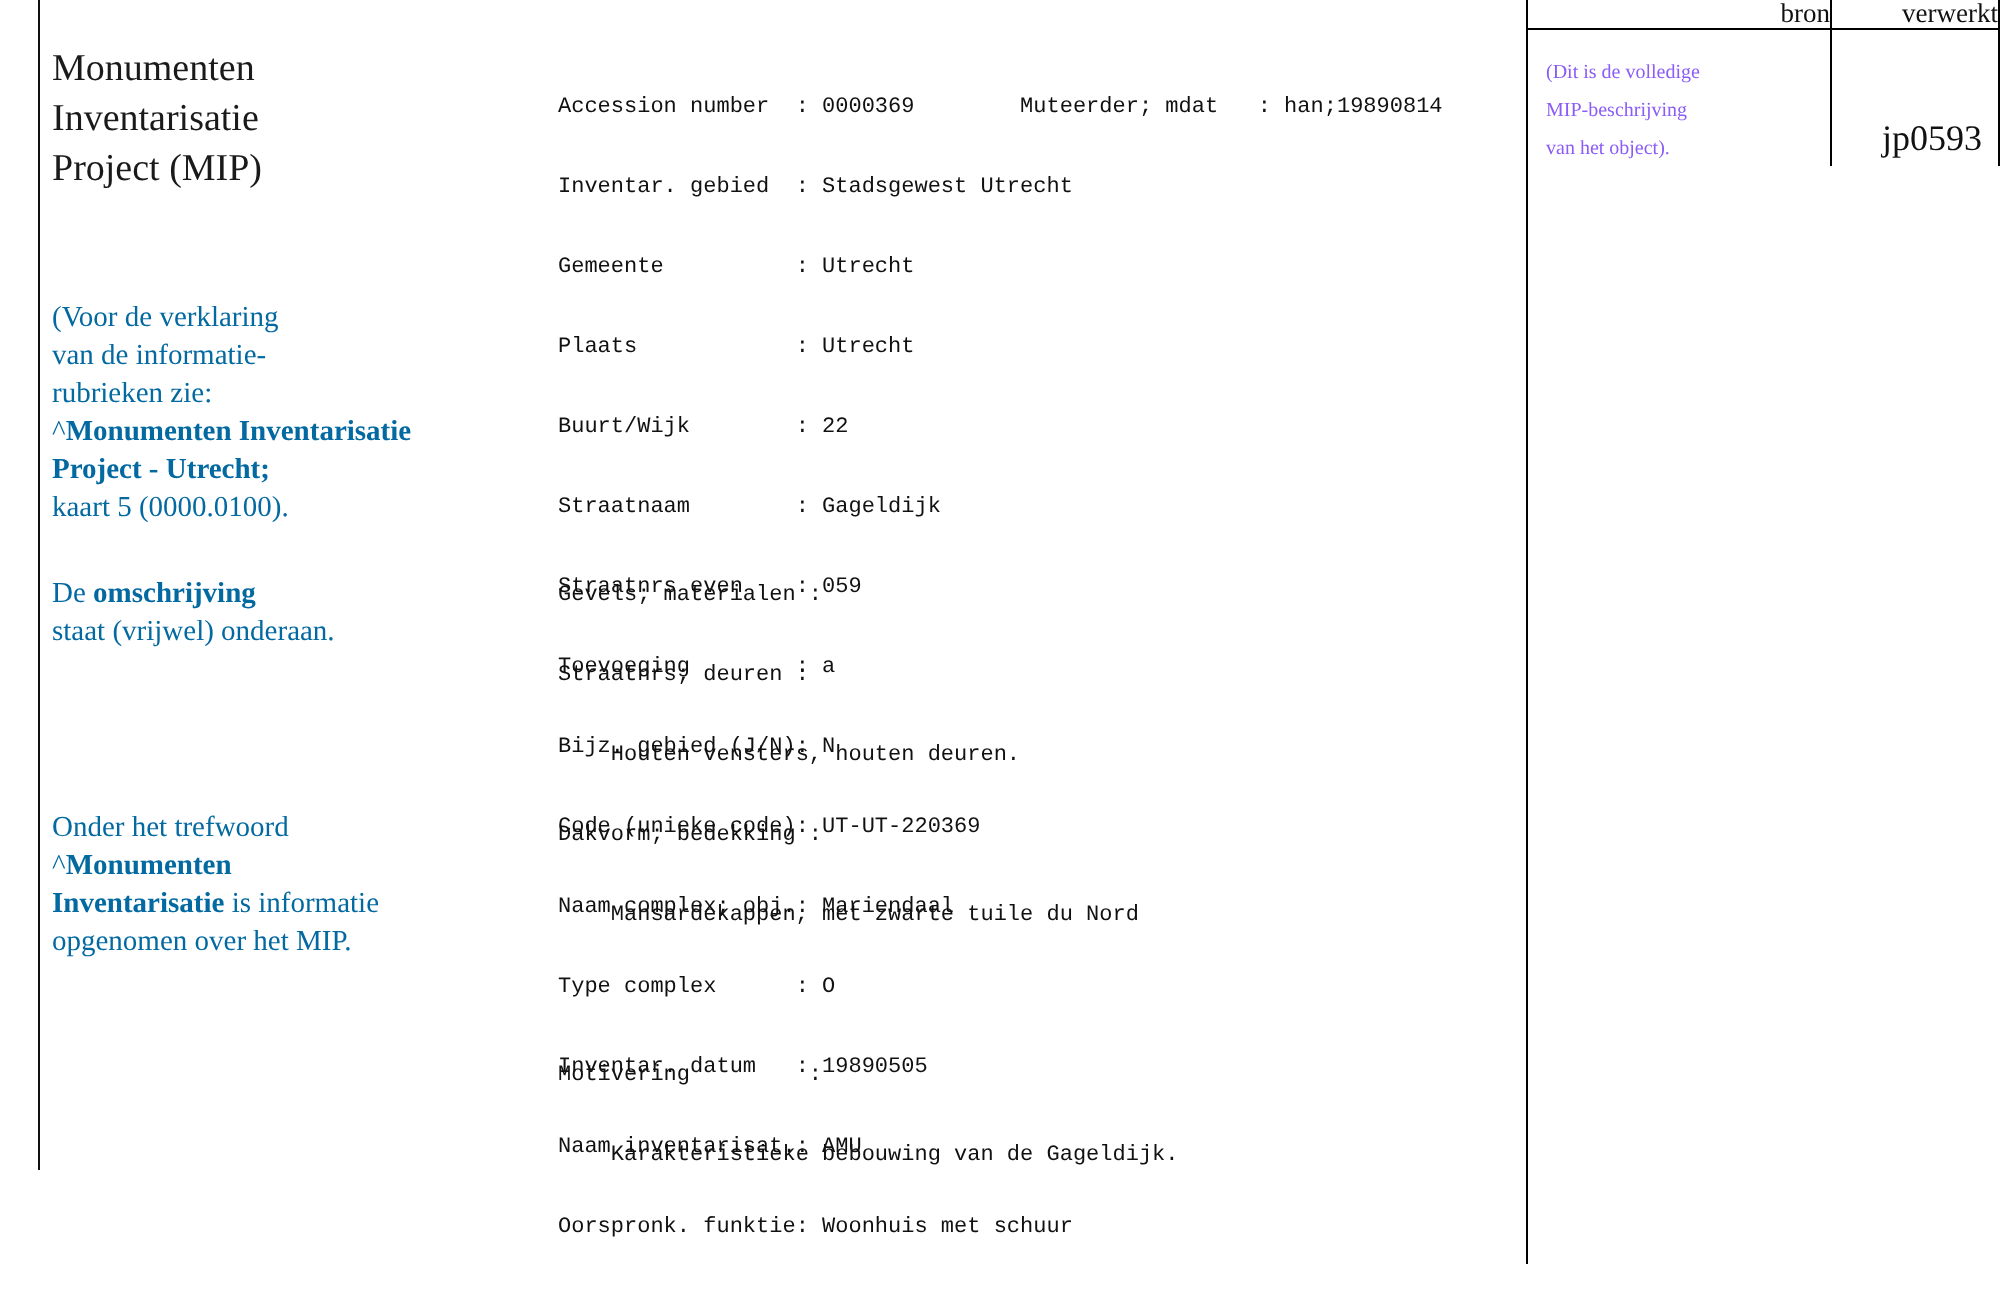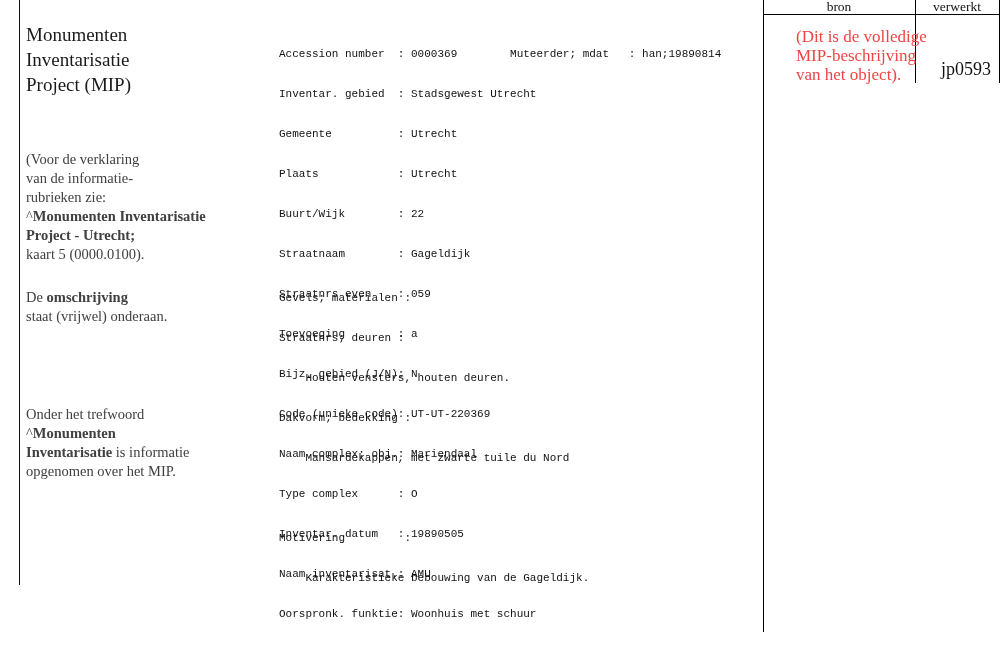--- a/index.html
+++ b/index.html
@@ -44,21 +44,21 @@
   }
   .title {
     font-size: 19px;
     line-height: 25px;
     color: #1a1a1a;
     margin: 0 0 0 0;
   }
   .note {
     font-size: 14.5px;
     line-height: 19px;
-    color: #404040;
+    color: #0369a1;
   }
   .note b, .note .bold {
     font-weight: bold;
   }
   .note-1 { position: absolute; left: 26px; top: 150px; width: 225px; }
   .note-2 { position: absolute; left: 26px; top: 288px; width: 225px; }
   .note-3 { position: absolute; left: 26px; top: 405px; width: 225px; }
   .lead-caret { letter-spacing: 0; }
 
   
@@ -87,33 +87,33 @@
     color: #111;
     white-space: pre;
   }
 
   
   .cell-head {
     position: absolute;
     font-family: "Liberation Serif", serif;
     font-size: 13.5px;
     color: #111;
-    text-align: center;
+    text-align: right;
   }
   .cell-head.bron     { left: 763px; top: 0px; width: 152px; line-height: 14px; }
   .cell-head.verwerkt { left: 915px; top: 0px; width: 84px;  line-height: 14px; }
 
   .right-note {
     position: absolute;
-    left: 796px;
+    left: 773px;
     top: 27px;
     width: 140px;
-    font-size: 17px;
+    font-size: 10px;
     line-height: 19px;
-    color: #ef4444;
+    color: #8b5cf6;
   }
   .right-code {
     position: absolute;
     left: 941px;
     top: 59px;
     width: 58px;
     font-size: 18px;
     color: #111;
   }
 </style>

